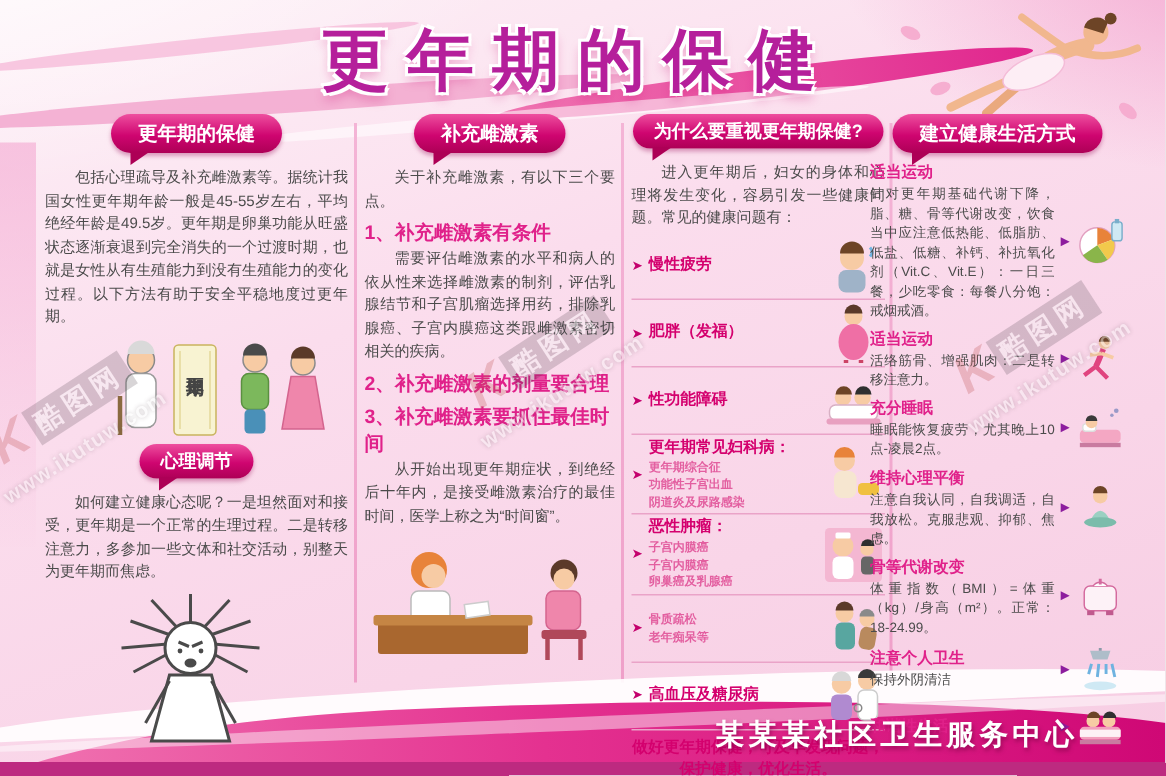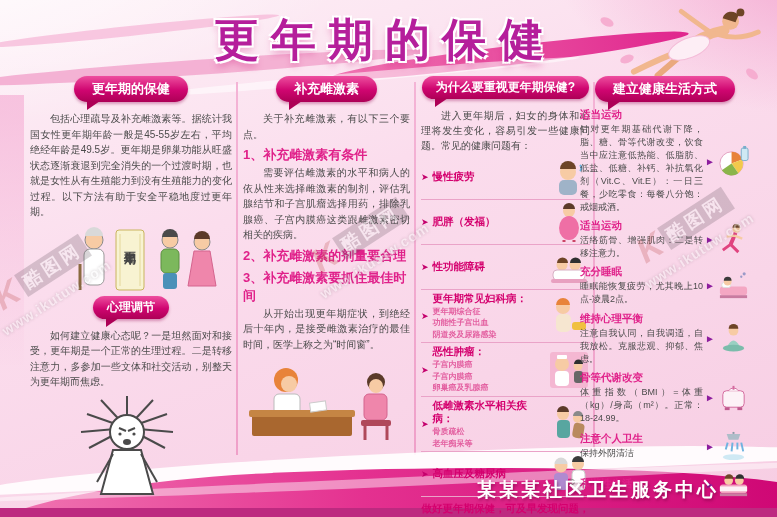--- a/index.html
+++ b/index.html
@@ -269,21 +269,20 @@
         <rect x="7" y="21" width="14" height="15" rx="4" fill="#ffffff"></rect>
         <circle cx="30" cy="16" r="4.5" fill="#f7cba4"></circle>
           <path d="M26 14 a4.5 4.5 0 0 1 9 0" fill="#2f2f2f"></path>
         <rect x="26" y="21" width="9" height="12" rx="3" fill="#666666"></rect>
       </svg>
     </div>
 
     <div class="prob">
       <span class="bl">➤</span>
       <div class="ptxt">
-        <div class="plabel">低雌激素水平相关疾病：</div>
         <div class="psub">骨质疏松</div>
         <div class="psub">老年痴呆等</div>
       </div>
       <svg class="picn" viewBox="0 0 42 40">
         <circle cx="15" cy="10" r="6" fill="#f7cba4"></circle>
           <path d="M9 8 a6 6 0 0 1 12 0" fill="#5b3a29"></path>
         <rect x="9" y="16" width="13" height="18" rx="4" fill="#58a6a0"></rect>
         <circle cx="30" cy="14" r="5" fill="#f7cba4"></circle>
           <path d="M25 12 a5 5 0 0 1 10 0" fill="#8a8a8a"></path>
         <rect x="25" y="19" width="11" height="15" rx="4" fill="#b98a5e" transform="rotate(10 30 26)"></rect>

